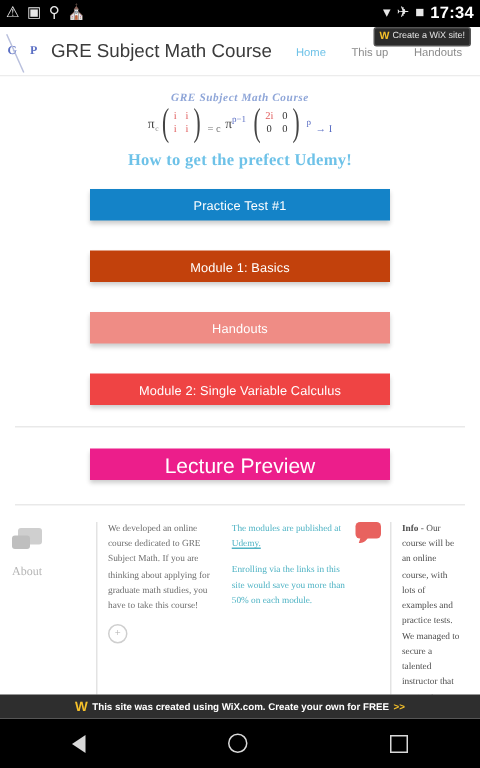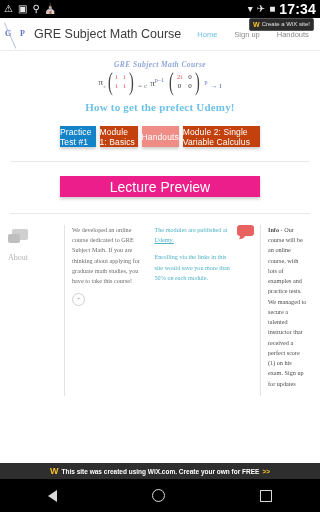--- a/index.html
+++ b/index.html
@@ -22,21 +22,21 @@
     width: 320px; height: 18px;
     background: #000000;
     display: flex; align-items: center;
     padding: 0 4px;
     box-sizing: border-box;
   }
   .sb-left { display: flex; align-items: center; gap: 5px; flex: 1; }
   .sb-right { display: flex; align-items: center; gap: 4px; }
   .sb-ico { color: #e8e8e8; font-size: 10px; line-height: 10px; display:block; }
   .sb-clock {
-    color: #ffffff; font-size: 14px; font-weight: bold;
+    color: #ffffff; font-size: 11px; font-weight: bold;
     letter-spacing: .2px; line-height: 12px;
   }
 
   
   .wix-chip {
     position: absolute; top: 18px; right: 6px;
     background: #2b2b2b;
     border: 1px solid #555;
     border-radius: 2px;
     height: 11px;
@@ -141,21 +141,21 @@
     font-weight: bold;
     font-size: 11px;
     color: #6ec2e8;
     letter-spacing: .2px;
   }
 
   
   .btn-stack {
     margin: 13px auto 0 auto;
     width: 200px;
-    display: flex; flex-direction: row; gap: 4px;
+    display: flex; flex-direction: column; gap: 20px;
   }
   .bigbtn {
     height: 21px;
     display: flex; align-items: center; justify-content: center;
     color: #ffffff;
     font-size: 8.5px;
     font-family: "Liberation Sans", sans-serif;
     letter-spacing: .1px;
     box-shadow: 0 2px 3px rgba(0,0,0,.20);
     cursor: pointer;
@@ -305,21 +305,21 @@
 
   <div class="site-header">
     <div class="logo">
       <span class="g">G</span>
       <span class="slash"></span>
       <span class="p">P</span>
     </div>
     <div class="site-title">GRE Subject Math Course</div>
     <div class="navlinks">
       <span class="navlink active">Home</span>
-      <span class="navlink">Sign up</span>
+      <span class="navlink">This up</span>
       <span class="navlink">Handouts</span>
       <span class="navlink">Practice Tests</span>
     </div>
   </div>
 
   <div class="page">
 
     <div class="formula-wrap">
       <div class="formula-title">GRE Subject Math Course</div>
 
@@ -355,21 +355,21 @@
         <span class="f-tail">→ I</span>
       </div>
     </div>
 
     <div class="headline">How to get the prefect Udemy!</div>
 
     <div class="btn-stack">
       <div class="bigbtn" style="background:#1483c8">Practice Test #1</div>
       <div class="bigbtn" style="background:#c2410c">Module 1: Basics</div>
       <div class="bigbtn" style="background:#ef8c85">Handouts</div>
-      <div class="bigbtn" style="background:#c2410c">Module 2: Single Variable Calculus</div>
+      <div class="bigbtn" style="background:#ef4444">Module 2: Single Variable Calculus</div>
     </div>
 
     <div class="divider"></div>
 
     <div class="preview-row">
       <div class="preview-btn">Lecture Preview</div>
     </div>
 
     <div class="divider2"></div>
 

